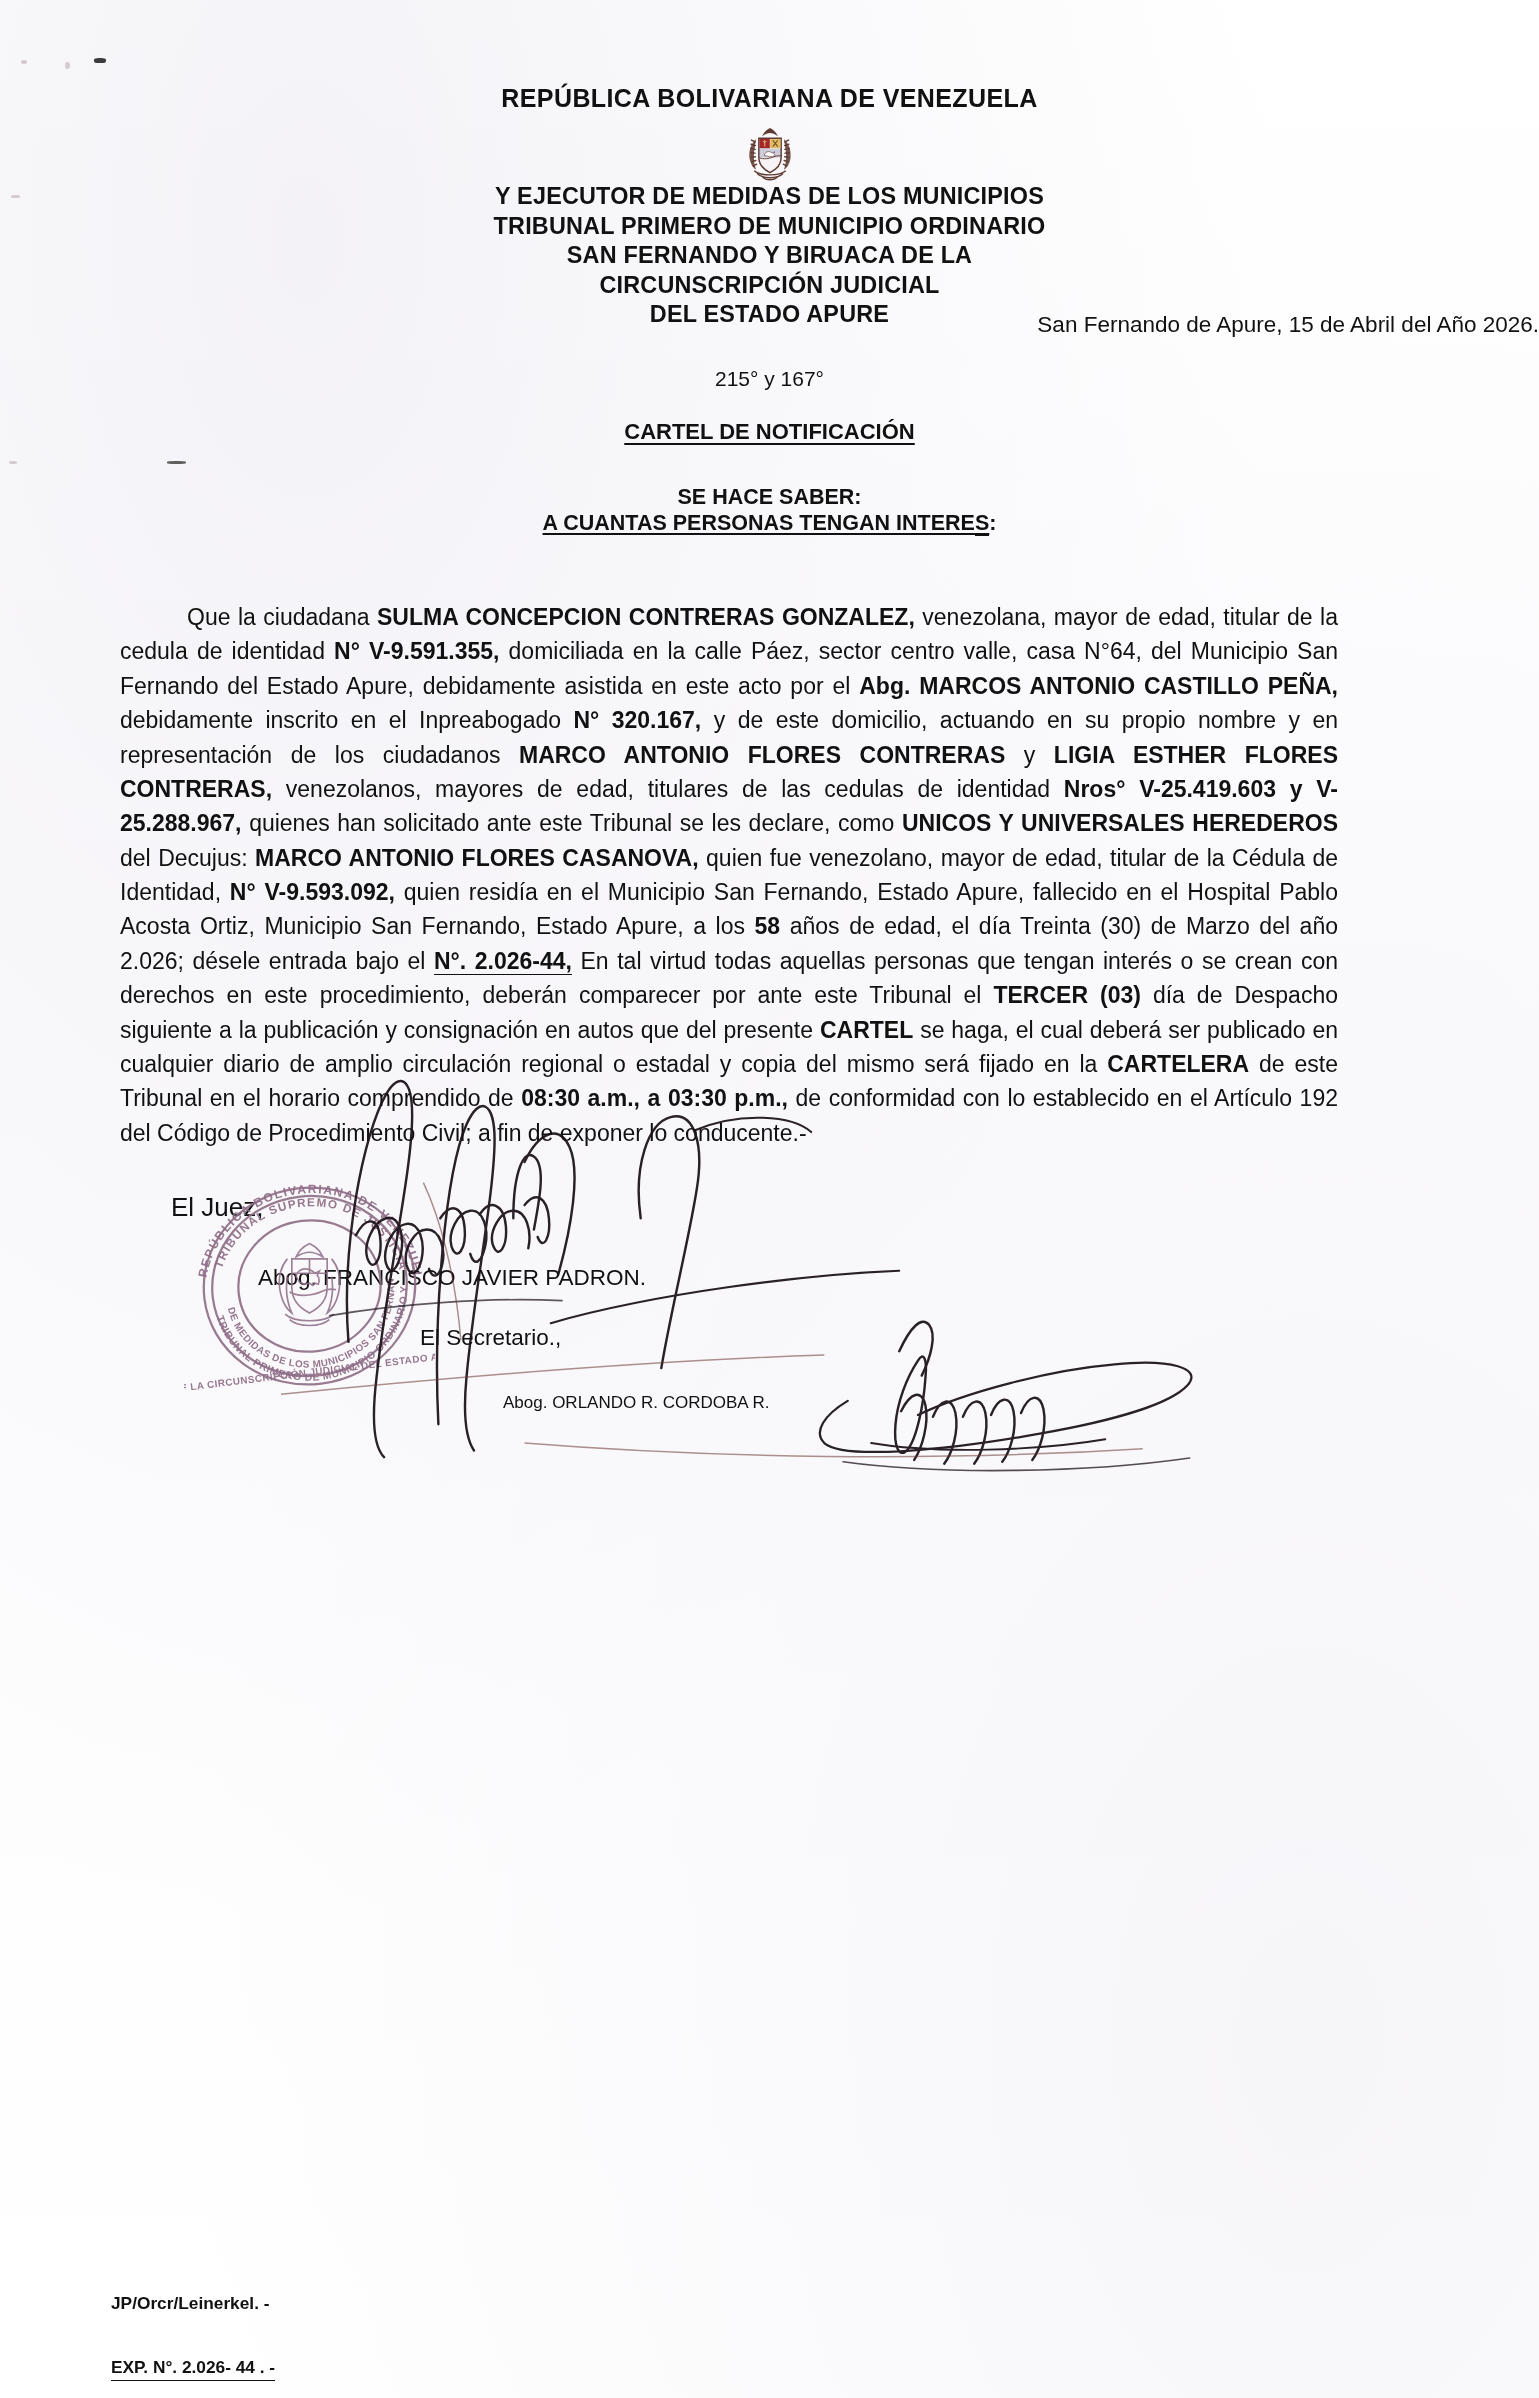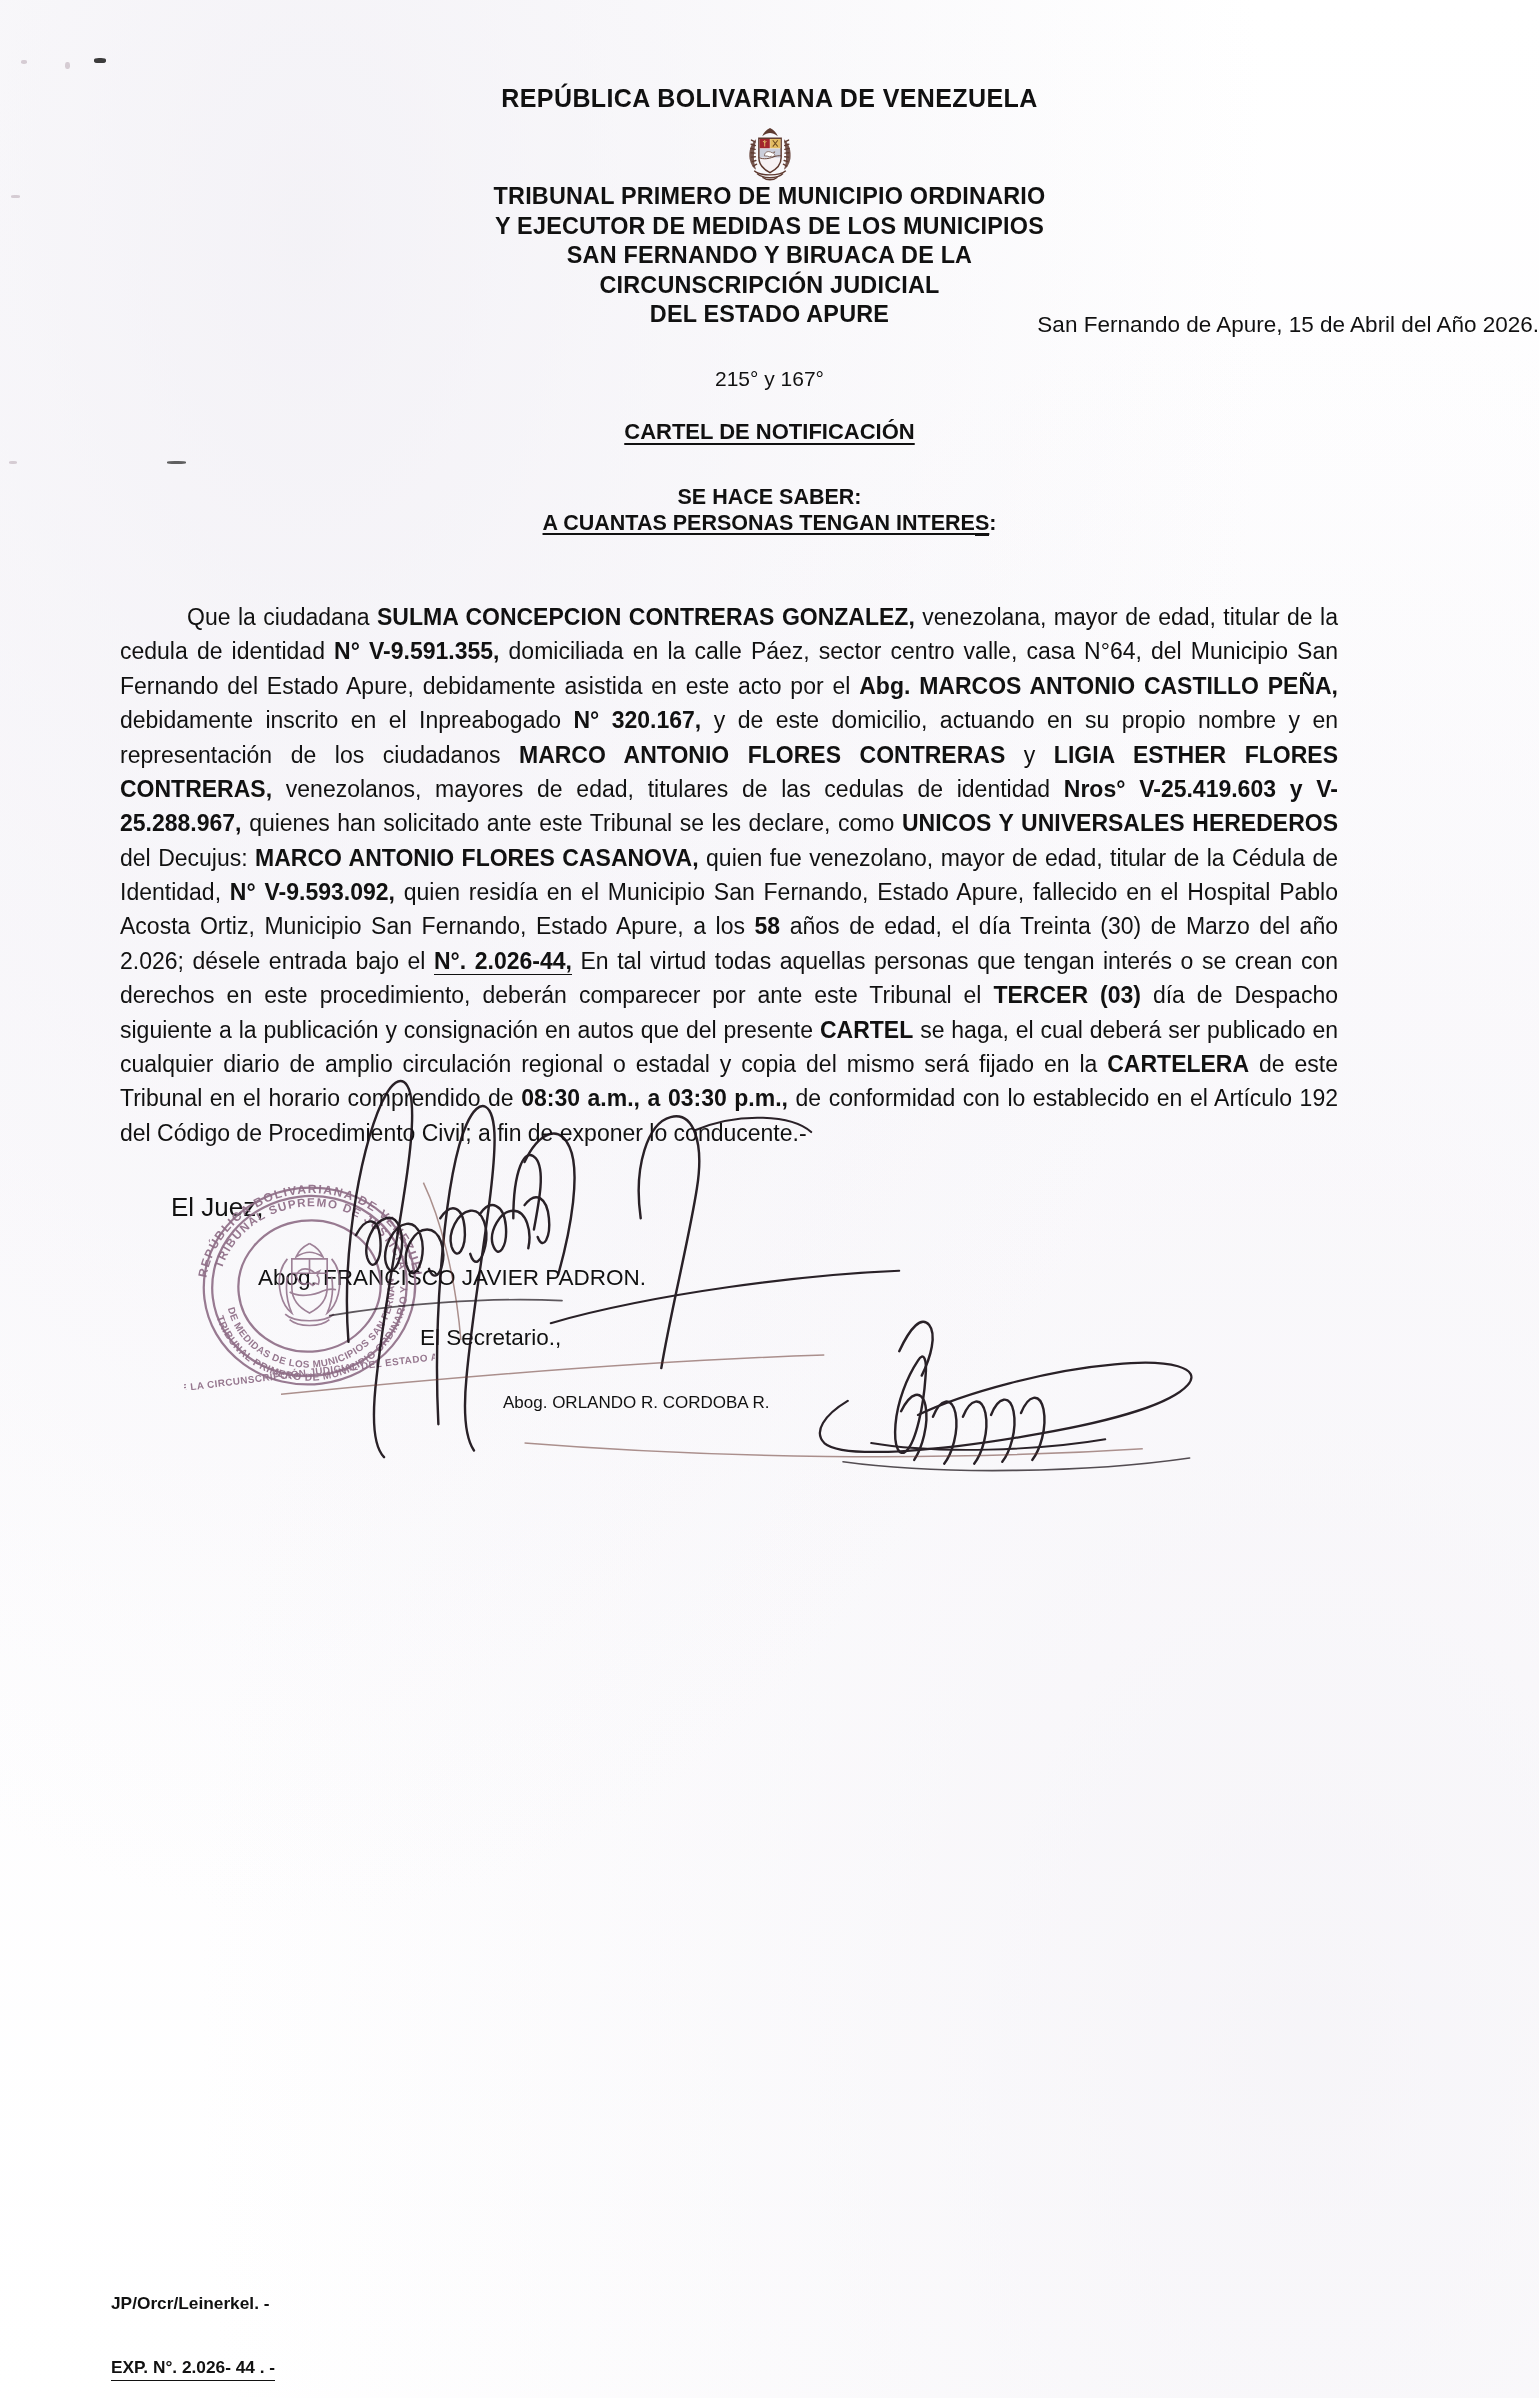--- a/index.html
+++ b/index.html
@@ -227,22 +227,22 @@
     </g>
 
     <g stroke="#5e3a30" fill="none" stroke-width="1.5">
       <path d="M11 48 C18 54 38 54 45 48"></path>
       <path d="M14 51 C20 57 36 57 42 51"></path>
       <path d="M20 55 C24 58.6 32 58.6 36 55"></path>
     </g>
   </svg>
 
   <div class="court-title">
+    <span>Y EJECUTOR DE MEDIDAS DE LOS MUNICIPIOS</span>
     <span>TRIBUNAL PRIMERO DE MUNICIPIO ORDINARIO</span>
-    <span>Y EJECUTOR DE MEDIDAS DE LOS MUNICIPIOS</span>
     <span>SAN FERNANDO Y BIRUACA DE LA</span>
     <span>CIRCUNSCRIPCIÓN JUDICIAL</span>
     <span>DEL ESTADO APURE</span>
   </div>
 
   <div class="date-line">San Fernando de Apure, 15 de Abril del Año 2026.</div>
   <div class="years-line">215° y 167°</div>
 
   <div class="doc-heading">
     <u>CARTEL DE NOTIFICACIÓN</u>

